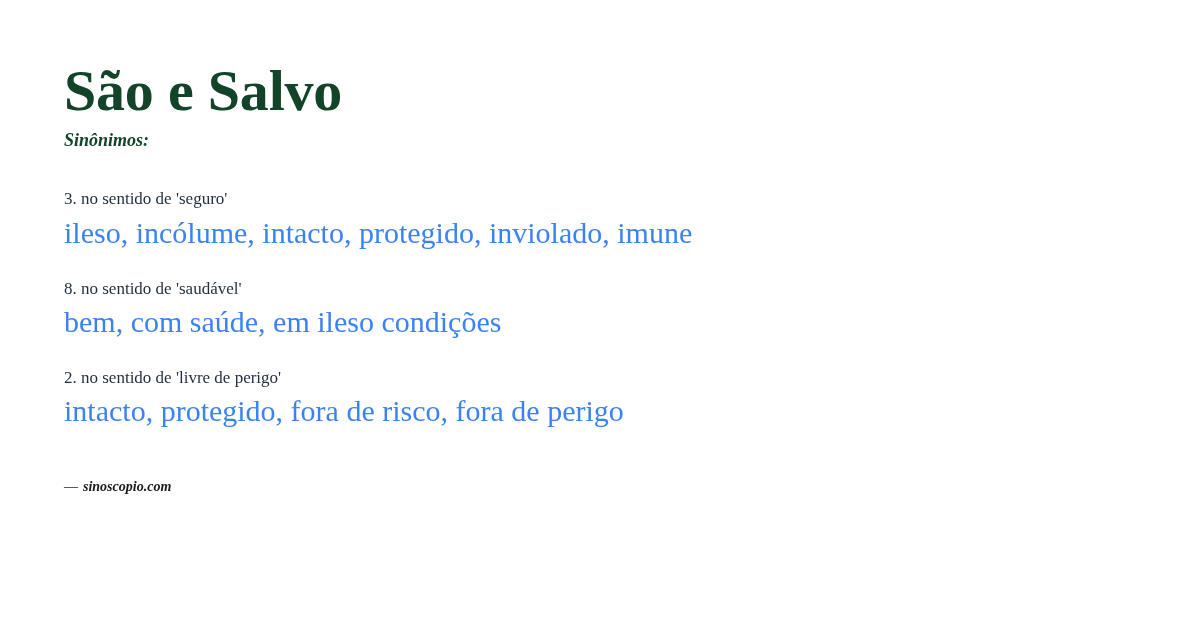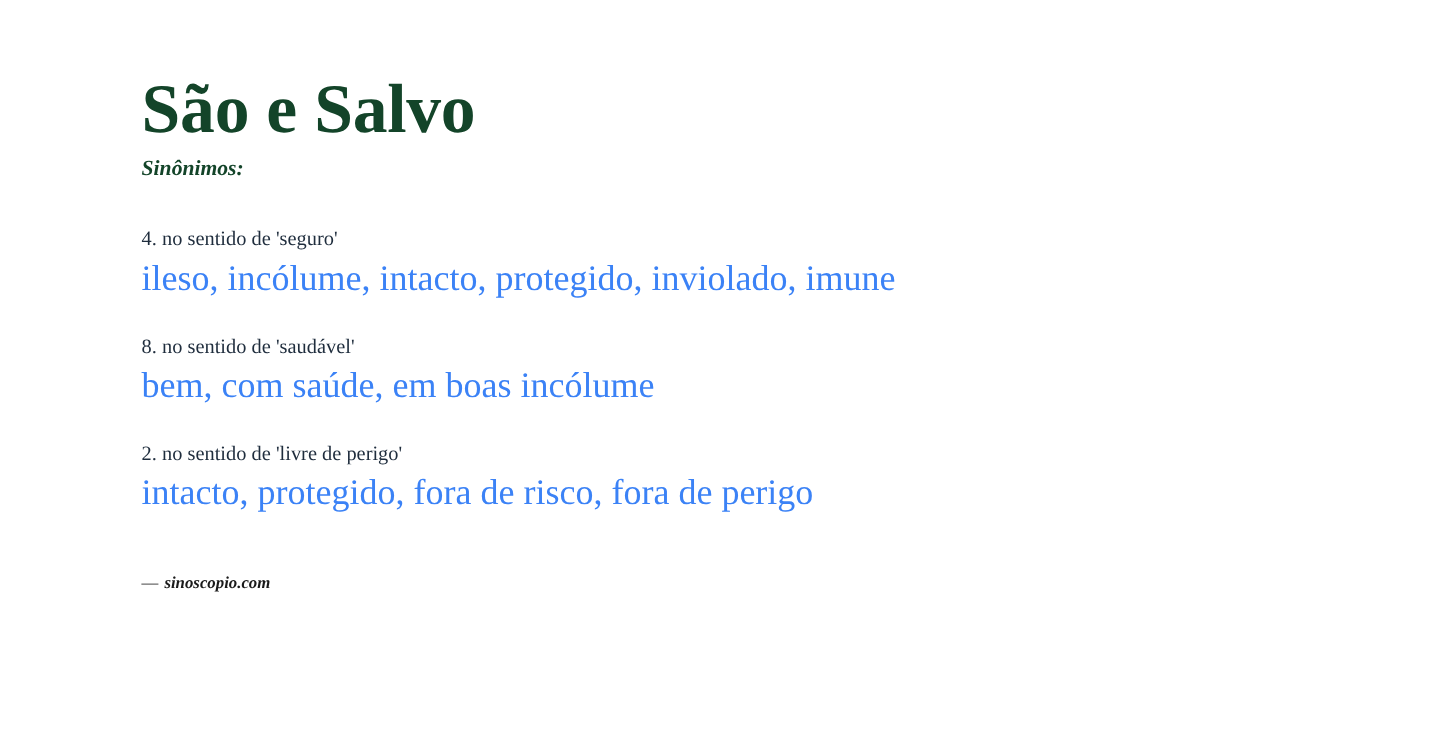--- a/index.html
+++ b/index.html
@@ -14,21 +14,21 @@
     font-family: "Liberation Serif", "DejaVu Serif", serif;
     -webkit-font-smoothing: antialiased;
     overflow: hidden;
   }
 
   .card {
     position: relative;
     width: 1200px;
     height: 628px;
     box-sizing: border-box;
-    padding: 0 60px 0 118px;
+    padding: 0 60px 0 64px;
     background: #ffffff;
   }
 
   
   .header {
     padding-top: 60px;
   }
   .word-title {
     font-family: "Liberation Serif", "DejaVu Serif", serif;
     font-size: 58px;
@@ -111,27 +111,27 @@
 <div class="card">
 
   <div class="header">
     <h1 class="word-title">São e Salvo</h1>
     <div class="subtitle">Sinônimos:</div>
   </div>
 
   <div class="senses">
 
     <div class="sense">
-      <div class="sense-label">4. no sentido de 'seguro'</div>
+      <div class="sense-label">3. no sentido de 'seguro'</div>
       <div class="sense-synonyms">ileso, incólume, intacto, protegido, inviolado, imune</div>
     </div>
 
     <div class="sense">
       <div class="sense-label">8. no sentido de 'saudável'</div>
-      <div class="sense-synonyms">bem, com saúde, em boas incólume</div>
+      <div class="sense-synonyms">bem, com saúde, em ileso condições</div>
     </div>
 
     <div class="sense">
       <div class="sense-label">2. no sentido de 'livre de perigo'</div>
       <div class="sense-synonyms">intacto, protegido, fora de risco, fora de perigo</div>
     </div>
 
   </div>
 
 

